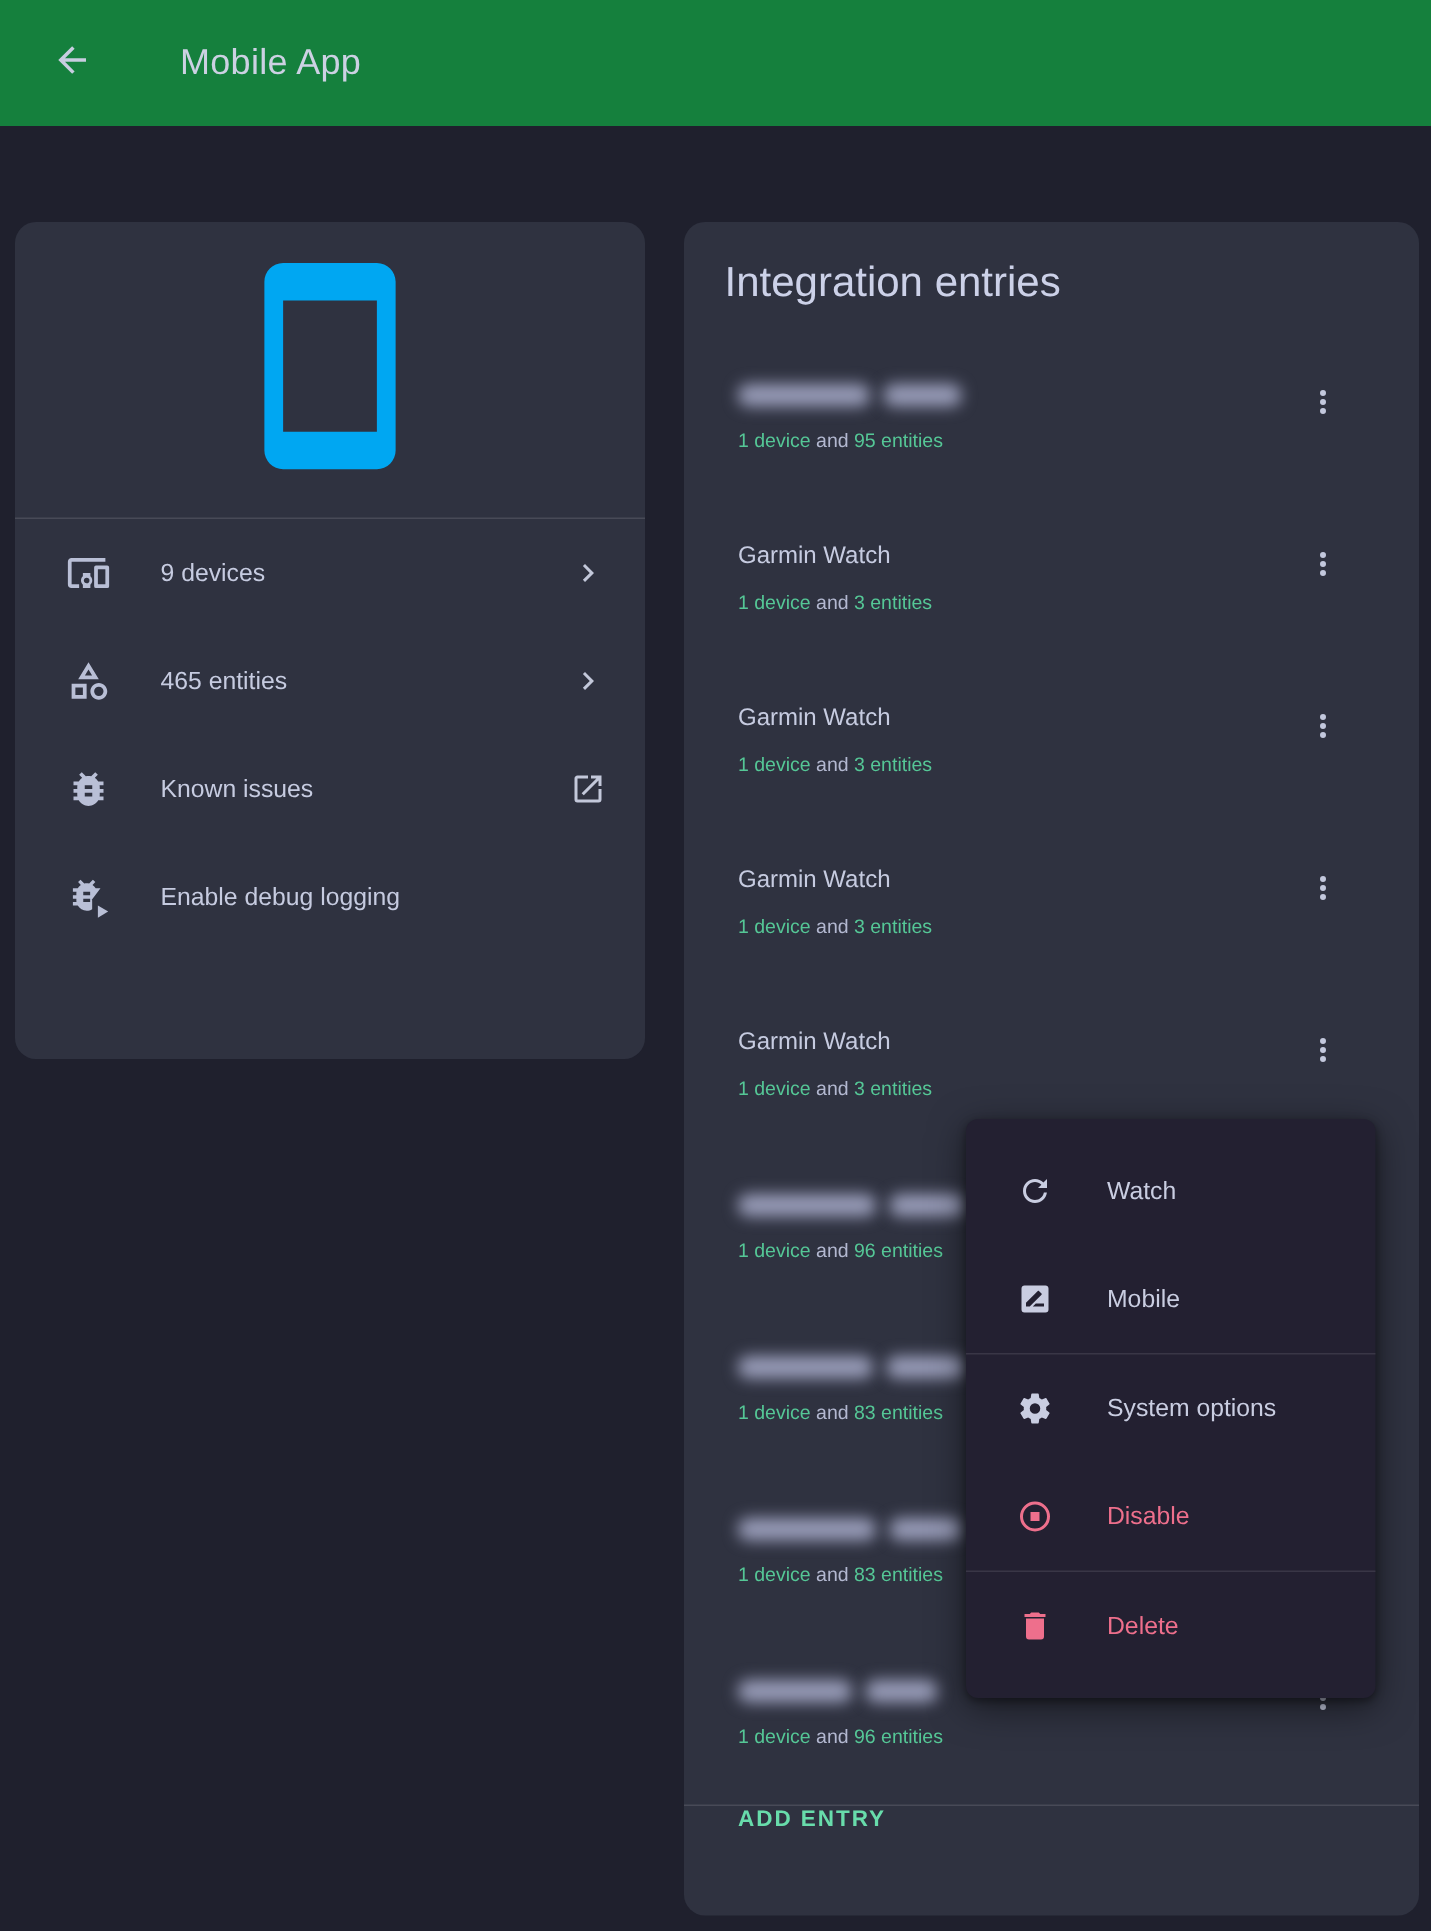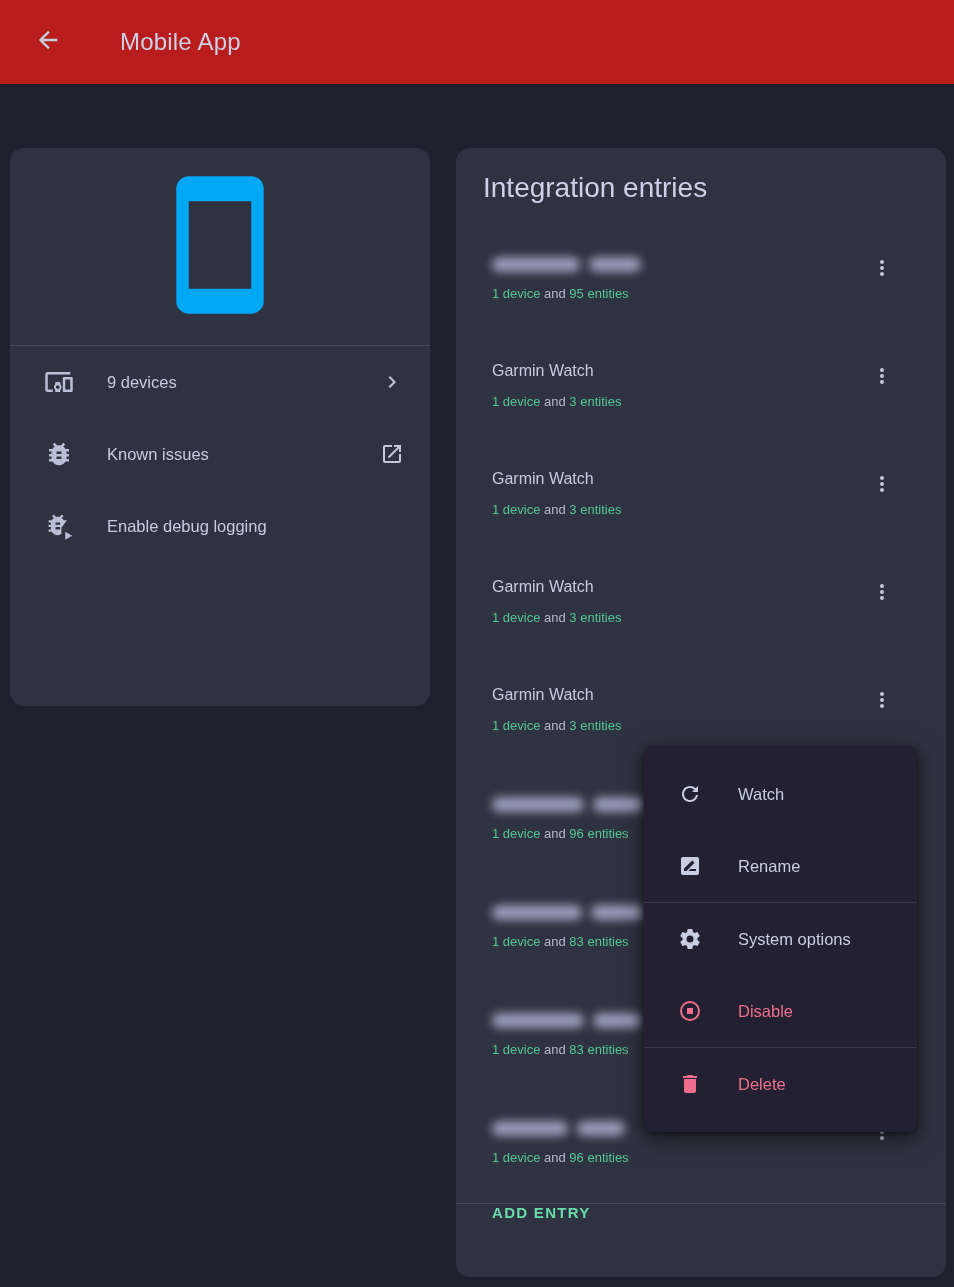--- a/index.html
+++ b/index.html
@@ -7,21 +7,21 @@
   body {
     font-family:"Liberation Sans", sans-serif;
     background:#1f202d;
     position:relative;
     overflow:hidden;
     -webkit-font-smoothing:antialiased;
   }
   
   .appbar {
     position:absolute; left:0; top:0; width:954px; height:84px;
-    background:#b91c1c; display:flex; align-items:center;
+    background:#15803d; display:flex; align-items:center;
   }
   .appbar .back {
     width:32px; height:32px; margin-left:32px; color:#c8cde0;
     display:flex; align-items:center; justify-content:center; cursor:pointer;
   }
   .appbar .title {
     margin-left:56px; font-size:24px; color:#ccd1e3; font-weight:400; letter-spacing:.2px;
   }
   
   .card { position:absolute; background:#2f3240; border-radius:14px; }
@@ -104,20 +104,33 @@
        <span class="rlabel">9 devices</span>
        <span class="ticon">
           <svg viewBox="0 0 24 24" fill="currentColor">
             <path d="M8.59,16.58L13.17,12L8.59,7.41L10,6L16,12L10,18L8.59,16.58Z"></path>
           </svg>
         </span>
      </div>
       <div class="irow">
        <span class="ricon">
           <svg viewBox="0 0 24 24" fill="currentColor">
+            <path d="M11,13.5V21.5H3V13.5H11M9,15.5H5V19.5H9V15.5M12,2L17.5,11H6.5L12,2M12,5.86L10.08,9H13.92L12,5.86M17.5,13C20,13 22,15 22,17.5C22,20 20,22 17.5,22C15,22 13,20 13,17.5C13,15 15,13 17.5,13M17.5,15A2.5,2.5 0 0,0 15,17.5A2.5,2.5 0 0,0 17.5,20A2.5,2.5 0 0,0 20,17.5A2.5,2.5 0 0,0 17.5,15Z"></path>
+          </svg>
+        </span>
+       <span class="rlabel">465 entities</span>
+       <span class="ticon">
+          <svg viewBox="0 0 24 24" fill="currentColor">
+            <path d="M8.59,16.58L13.17,12L8.59,7.41L10,6L16,12L10,18L8.59,16.58Z"></path>
+          </svg>
+        </span>
+     </div>
+      <div class="irow">
+       <span class="ricon">
+          <svg viewBox="0 0 24 24" fill="currentColor">
             <path d="M14,12H10V10H14M14,16H10V14H14M20,8H17.19C16.74,7.22 16.12,6.55 15.37,6.04L17,4.41L15.59,3L13.42,5.17C12.96,5.06 12.5,5 12,5C11.5,5 11.04,5.06 10.59,5.17L8.41,3L7,4.41L8.62,6.04C7.88,6.55 7.26,7.22 6.81,8H4V10H6.09C6.04,10.33 6,10.66 6,11V12H4V14H6V15C6,15.34 6.04,15.67 6.09,16H4V18H6.81C7.85,19.79 9.78,21 12,21C14.22,21 16.15,19.79 17.19,18H20V16H17.91C17.96,15.67 18,15.34 18,15V14H20V12H18V11C18,10.66 17.96,10.33 17.91,10H20V8Z"></path>
           </svg>
         </span>
        <span class="rlabel">Known issues</span>
        <span class="ticon">
           <svg viewBox="0 0 24 24" fill="currentColor">
             <path d="M14,3V5H17.59L7.76,14.83L9.17,16.24L19,6.41V10H21V3M19,19H5V5H12V3H5C3.89,3 3,3.9 3,5V19A2,2 0 0,0 5,21H19A2,2 0 0,0 21,19V12H19V19Z"></path>
           </svg>
         </span>
      </div>
@@ -252,21 +265,21 @@
         </svg>
       </span>
          <span class="mlabel">Watch</span>
        </div>
     <div class="mitem">
          <span class="micon">
         <svg viewBox="0 0 24 24" fill="currentColor">
           <path d="M18,17H10.5L12.5,15H18M6,17V14.5L13.88,6.65C14.07,6.45 14.39,6.45 14.59,6.65L16.35,8.41C16.55,8.61 16.55,8.92 16.35,9.12L8.47,17M19,3H5C3.89,3 3,3.89 3,5V19A2,2 0 0,0 5,21H19A2,2 0 0,0 21,19V5C21,3.89 20.1,3 19,3Z"></path>
         </svg>
       </span>
-         <span class="mlabel">Rename</span>
+         <span class="mlabel">Mobile</span>
        </div>
     <div class="mdivider"></div>
     <div class="mitem">
          <span class="micon">
         <svg viewBox="0 0 24 24" fill="currentColor">
           <path d="M12,15.5A3.5,3.5 0 0,1 8.5,12A3.5,3.5 0 0,1 12,8.5A3.5,3.5 0 0,1 15.5,12A3.5,3.5 0 0,1 12,15.5M19.43,12.97C19.47,12.65 19.5,12.33 19.5,12C19.5,11.67 19.47,11.34 19.43,11L21.54,9.37C21.73,9.22 21.78,8.95 21.66,8.73L19.66,5.27C19.54,5.05 19.27,4.96 19.05,5.05L16.56,6.05C16.04,5.66 15.5,5.32 14.87,5.07L14.5,2.42C14.46,2.18 14.25,2 14,2H10C9.75,2 9.54,2.18 9.5,2.42L9.13,5.07C8.5,5.32 7.96,5.66 7.44,6.05L4.95,5.05C4.73,4.96 4.46,5.05 4.34,5.27L2.34,8.73C2.21,8.95 2.27,9.22 2.46,9.37L4.57,11C4.53,11.34 4.5,11.67 4.5,12C4.5,12.33 4.53,12.65 4.57,12.97L2.46,14.63C2.27,14.78 2.21,15.05 2.34,15.27L4.34,18.73C4.46,18.95 4.73,19.03 4.95,18.95L7.44,17.94C7.96,18.34 8.5,18.68 9.13,18.93L9.5,21.58C9.54,21.82 9.75,22 10,22H14C14.25,22 14.46,21.82 14.5,21.58L14.87,18.93C15.5,18.67 16.04,18.34 16.56,17.94L19.05,18.95C19.27,19.03 19.54,18.95 19.66,18.73L21.66,15.27C21.78,15.05 21.73,14.78 21.54,14.63L19.43,12.97Z"></path>
         </svg>
       </span>
          <span class="mlabel">System options</span>
        </div>

